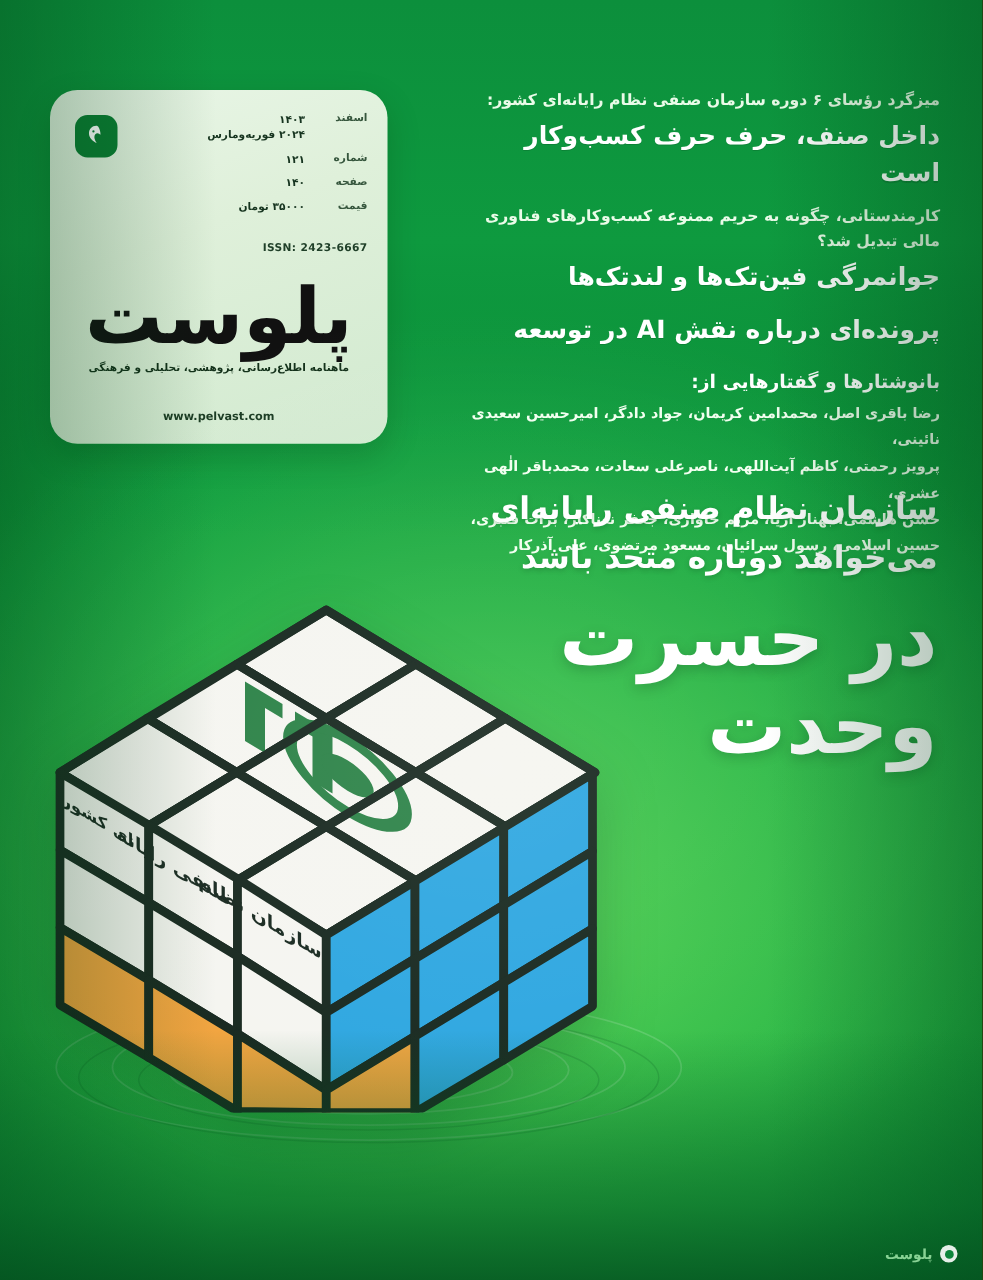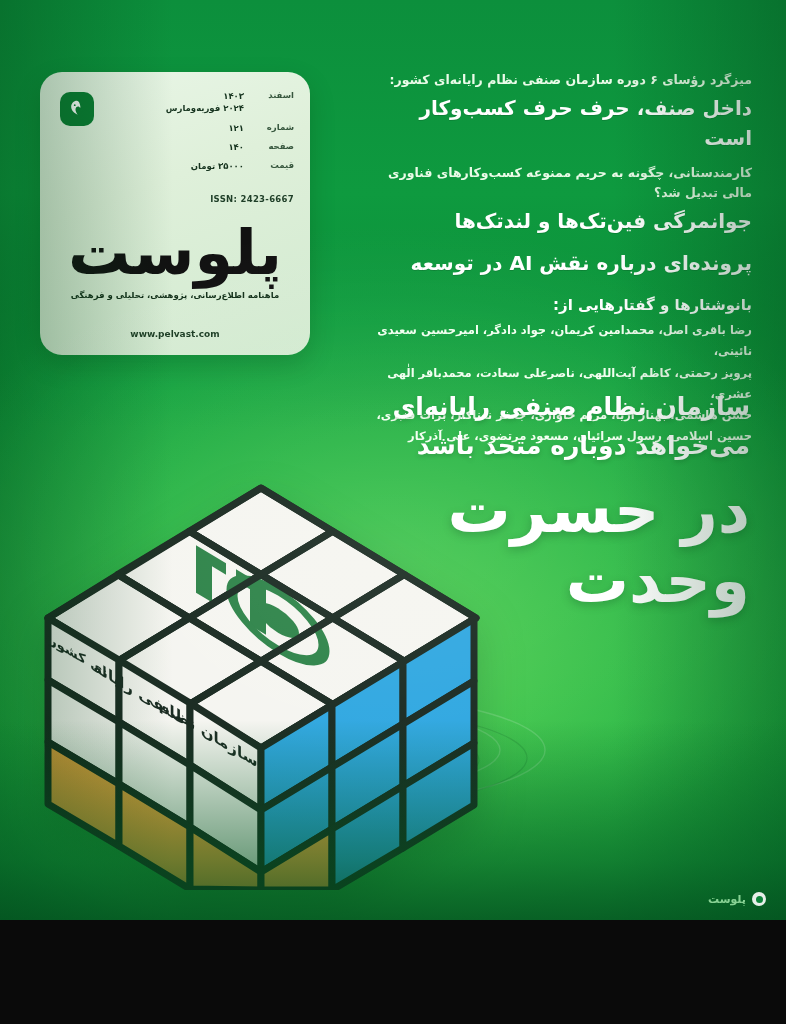--- a/index.html
+++ b/index.html
@@ -3,21 +3,21 @@
 <meta charset="utf-8">
 <style>
   html, body {
     margin: 0;
     padding: 0;
     background: #0a0a0a;
   }
   .page {
     position: relative;
     width: 786px;
-    height: 920px;
+    height: 1024px;
     overflow: hidden;
     font-family: "DejaVu Sans", "Liberation Sans", sans-serif;
     background: #4d7c0f;
     color: #ffffff;
   }
   
   .bg-base {
     position: absolute;
     inset: 0;
     background:

